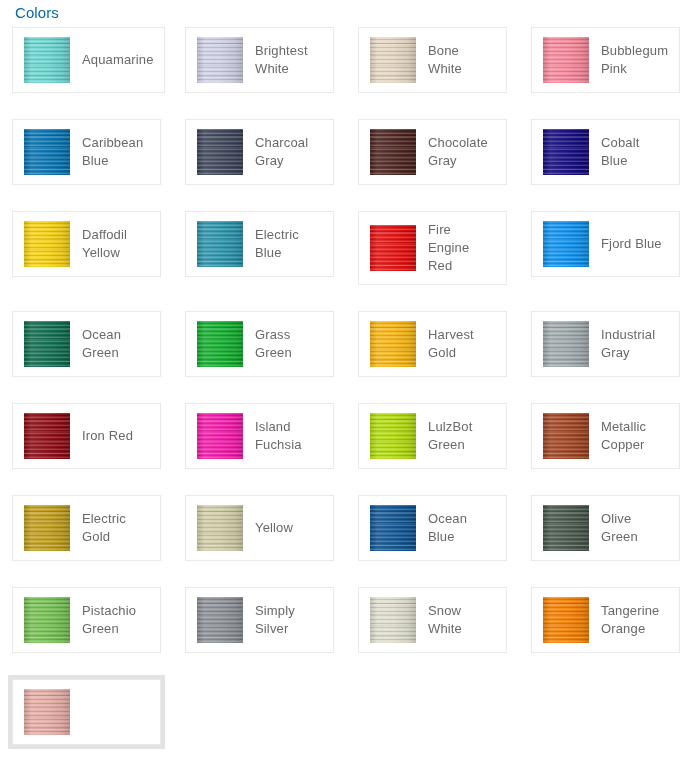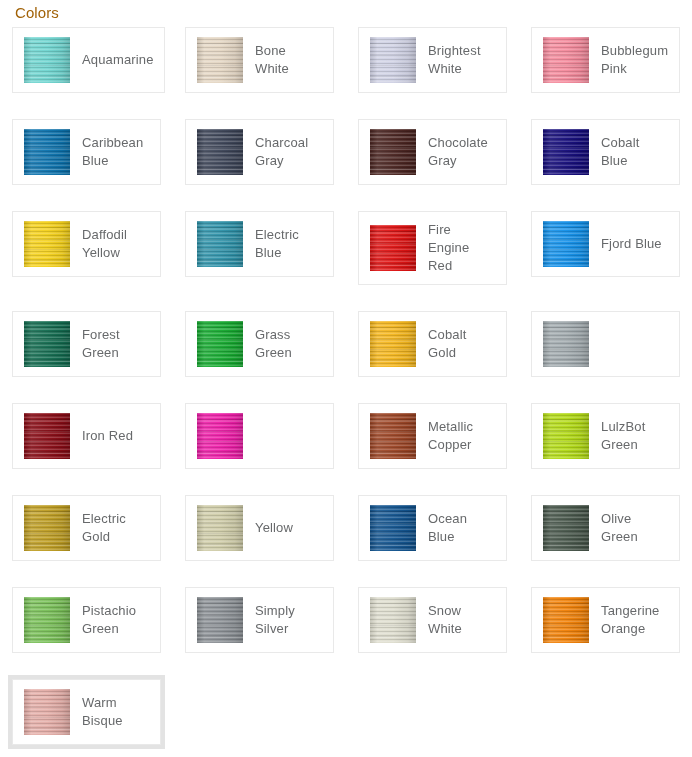--- a/index.html
+++ b/index.html
@@ -19,21 +19,21 @@
     position: relative;
     width: 692px;
     height: 757px;
   }
   .section-label {
     position: absolute;
     left: 15px;
     top: 3px;
     font-size: 15px;
     line-height: 20px;
-    color: #a16207;
+    color: #0369a1;
     letter-spacing: 0.1px;
     font-weight: 400;
   }
   .grid {
     position: absolute;
     left: 0;
     top: 27px;
     width: 692px;
     display: flex;
     flex-wrap: wrap;
@@ -137,40 +137,40 @@
           <div class="swatch" style="background: rgb(110, 212, 207);">
             <div class="tex"></div>
             <div class="tex2"></div>
             <div class="tex3"></div>
           </div>
           <div class="card-label">Aquamarine</div>
         </div>
       </div>
       <div class="cell">
         <div class="card">
+          <div class="swatch" style="background: rgb(207, 209, 228);">
+            <div class="tex"></div>
+            <div class="tex2"></div>
+            <div class="tex3"></div>
+          </div>
+          <div class="card-label">Brightest White</div>
+        </div>
+      </div>
+      <div class="cell">
+        <div class="card">
           <div class="swatch" style="background: rgb(228, 214, 195);">
             <div class="tex"></div>
             <div class="tex2"></div>
             <div class="tex3"></div>
           </div>
           <div class="card-label">Bone White</div>
         </div>
       </div>
       <div class="cell">
         <div class="card">
-          <div class="swatch" style="background: rgb(207, 209, 228);">
-            <div class="tex"></div>
-            <div class="tex2"></div>
-            <div class="tex3"></div>
-          </div>
-          <div class="card-label">Brightest White</div>
-        </div>
-      </div>
-      <div class="cell">
-        <div class="card">
           <div class="swatch" style="background: rgb(244, 137, 155);">
             <div class="tex"></div>
             <div class="tex2"></div>
             <div class="tex3"></div>
           </div>
           <div class="card-label">Bubblegum Pink</div>
         </div>
       </div>
       <div class="cell">
         <div class="card">
@@ -252,89 +252,91 @@
           <div class="card-label">Fjord Blue</div>
         </div>
       </div>
       <div class="cell">
         <div class="card">
           <div class="swatch" style="background: rgb(18, 107, 79);">
             <div class="tex"></div>
             <div class="tex2"></div>
             <div class="tex3"></div>
           </div>
-          <div class="card-label">Forest Green</div>
+          <div class="card-label">Ocean Green</div>
         </div>
       </div>
       <div class="cell">
         <div class="card">
           <div class="swatch" style="background: rgb(21, 169, 47);">
             <div class="tex"></div>
             <div class="tex2"></div>
             <div class="tex3"></div>
           </div>
           <div class="card-label">Grass Green</div>
         </div>
       </div>
       <div class="cell">
         <div class="card">
           <div class="swatch" style="background: rgb(244, 181, 27);">
             <div class="tex"></div>
             <div class="tex2"></div>
             <div class="tex3"></div>
           </div>
-          <div class="card-label">Cobalt Gold</div>
+          <div class="card-label">Harvest Gold</div>
         </div>
       </div>
       <div class="cell">
         <div class="card">
           <div class="swatch" style="background: rgb(160, 169, 173);">
             <div class="tex"></div>
             <div class="tex2"></div>
             <div class="tex3"></div>
           </div>
+          <div class="card-label">Industrial Gray</div>
         </div>
       </div>
       <div class="cell">
         <div class="card">
           <div class="swatch" style="background: rgb(137, 11, 21);">
             <div class="tex"></div>
             <div class="tex2"></div>
             <div class="tex3"></div>
           </div>
           <div class="card-label">Iron Red</div>
         </div>
       </div>
       <div class="cell">
         <div class="card">
           <div class="swatch" style="background: rgb(237, 28, 167);">
             <div class="tex"></div>
             <div class="tex2"></div>
             <div class="tex3"></div>
           </div>
+          <div class="card-label">Island Fuchsia</div>
+        </div>
+      </div>
+      <div class="cell">
+        <div class="card">
+          <div class="swatch" style="background: rgb(177, 217, 20);">
+            <div class="tex"></div>
+            <div class="tex2"></div>
+            <div class="tex3"></div>
+          </div>
+          <div class="card-label">LulzBot Green</div>
         </div>
       </div>
       <div class="cell">
         <div class="card">
           <div class="swatch" style="background: rgb(155, 68, 36);">
             <div class="tex"></div>
             <div class="tex2"></div>
             <div class="tex3"></div>
           </div>
           <div class="card-label">Metallic Copper</div>
-        </div>
-      </div>
-      <div class="cell">
-        <div class="card">
-          <div class="swatch" style="background: rgb(177, 217, 20);">
-            <div class="tex"></div>
-            <div class="tex2"></div>
-            <div class="tex3"></div>
-          </div>
-          <div class="card-label">LulzBot Green</div>
         </div>
       </div>
       <div class="cell">
         <div class="card">
           <div class="swatch" style="background: rgb(189, 156, 33);">
             <div class="tex"></div>
             <div class="tex2"></div>
             <div class="tex3"></div>
           </div>
           <div class="card-label">Electric Gold</div>
@@ -410,18 +412,17 @@
           <div class="card-label">Tangerine Orange</div>
         </div>
       </div>
       <div class="cell">
         <div class="card selected" aria-selected="true">
           <div class="swatch" style="background: rgb(227, 172, 166);">
             <div class="tex"></div>
             <div class="tex2"></div>
             <div class="tex3"></div>
           </div>
-          <div class="card-label">Warm Bisque</div>
         </div>
       </div>
     </div>
 
 </div>
 
 </body></html>

